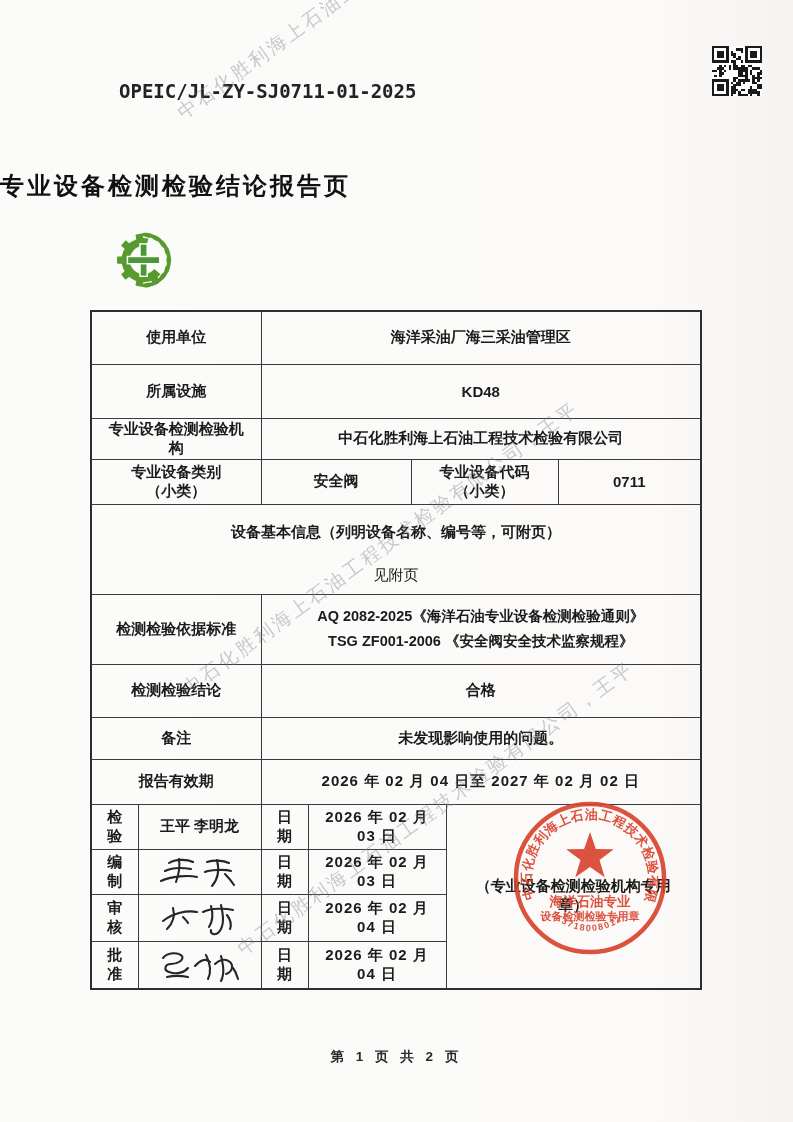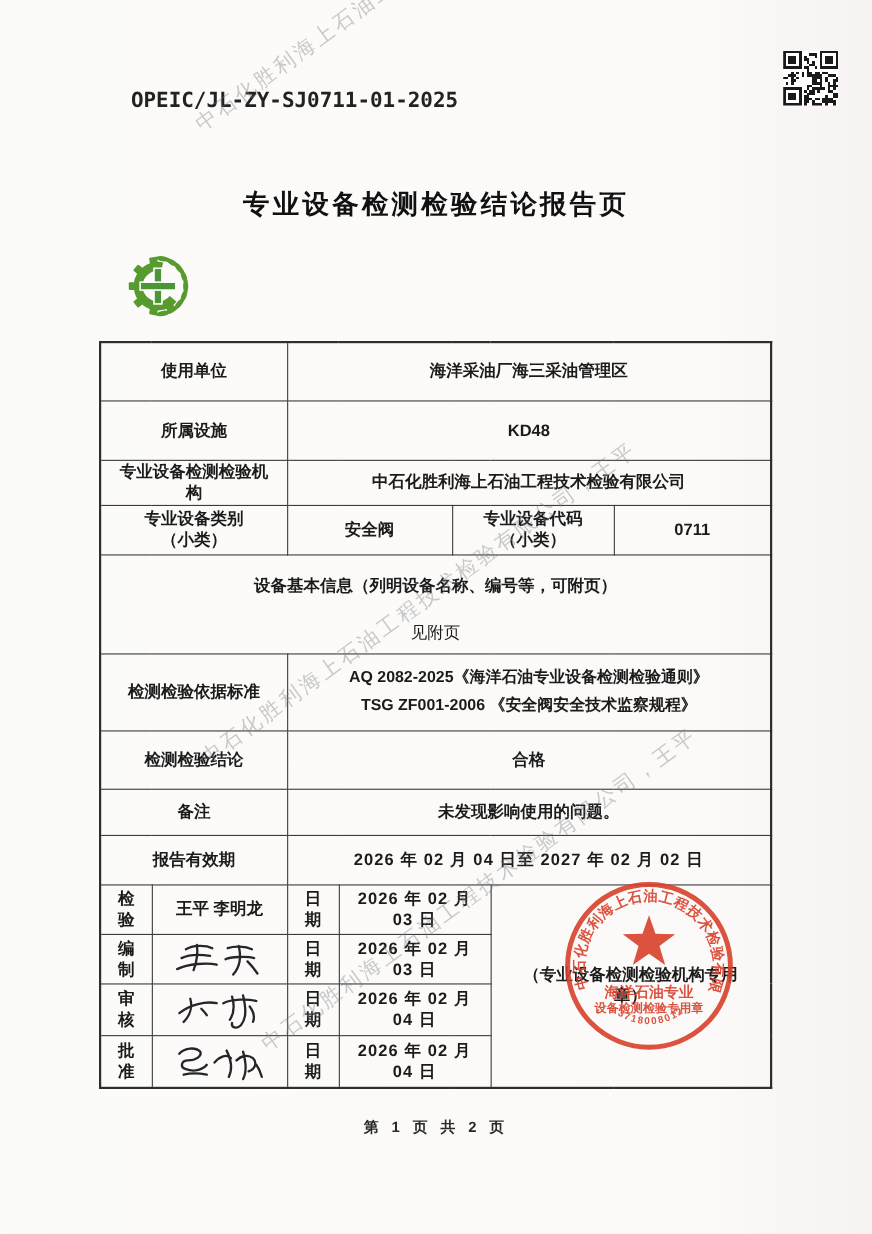--- a/index.html
+++ b/index.html
@@ -7,21 +7,21 @@
         background:linear-gradient(90deg,#fbfbf9 0%,#fbfaf8 82%,#f6f2f1 100%);
         font-family:"Liberation Sans","DejaVu Sans",sans-serif;color:#1c1c1c;}
   
   .wm{position:absolute;white-space:nowrap;font-size:19px;letter-spacing:3px;
       color:rgba(125,125,130,0.40);transform:rotate(-36deg);transform-origin:0 50%;
       font-weight:400;pointer-events:none;z-index:5;}
   
   .doc-code{position:absolute;left:119px;top:80px;font-family:"DejaVu Sans Mono","Liberation Mono",monospace;
             font-size:19px;letter-spacing:0px;color:#222;font-weight:600;}
   .qr{position:absolute;left:712px;top:46px;width:50px;height:50px;}
-  .title{position:absolute;left:0;right:0;top:170px;text-align:center;font-size:24px;
+  .title{position:absolute;left:0;right:0;top:170px;text-align:left;font-size:24px;
          font-weight:700;letter-spacing:3px;color:#111;font-family:Liberation Mono, monospace;}
   .logo{position:absolute;left:113px;top:227px;width:72px;height:68px;}
   .report-no{position:absolute;right:99px;top:287px;font-size:14.5px;font-weight:700;color:#141414;}
   
   table.main{position:absolute;left:90px;top:310px;width:610px;border-collapse:collapse;
              table-layout:fixed;z-index:2;}
   table.main td{border:1px solid #3b3b3b;text-align:center;vertical-align:middle;
                 font-size:15px;font-weight:700;color:#1b1b1b;padding:1px 15px;overflow:hidden;}
   table.main{border:2px solid #2e2e2e;}
   td.prewrap{white-space:pre-line;line-height:1.25;}
@@ -33,21 +33,21 @@
   .basic-line2{margin-top:24px;font-weight:400;}
   .std-line{line-height:1.75;font-size:14.5px;}
   td.datecell{font-size:14.5px;letter-spacing:1px;}
   td.rolecell{font-size:15px;padding:1px 0;font-family:Liberation Mono, monospace;}
   td.stampcell{font-size:13px;font-weight:700;padding-left:26px;letter-spacing:0;}
   .sig{display:block;margin:0 auto;}
   .sig path{fill:none;stroke:#26262a;stroke-width:2.1;stroke-linecap:round;stroke-linejoin:round;}
   
   .stamp{position:absolute;left:505px;top:793px;width:170px;height:170px;z-index:6;
          opacity:0.9;pointer-events:none;}
-  .footer{position:absolute;left:0;right:0;top:1016px;text-align:center;font-size:13.5px;
+  .footer{position:absolute;left:0;right:0;top:1048px;text-align:center;font-size:13.5px;
           letter-spacing:4px;color:#2a2a2a;font-weight:600;}
 </style>
 </head>
 <body>
 
 <div class="page">
 
   <span class="wm" style="left:180px;top:102px;">中石化胜利海上石油工程技术检验有限公司，王平</span>
   <span class="wm" style="left:185px;top:678px;">中石化胜利海上石油工程技术检验有限公司，王平</span>
   <span class="wm" style="left:240px;top:938px;">中石化胜利海上石油工程技术检验有限公司，王平</span>

